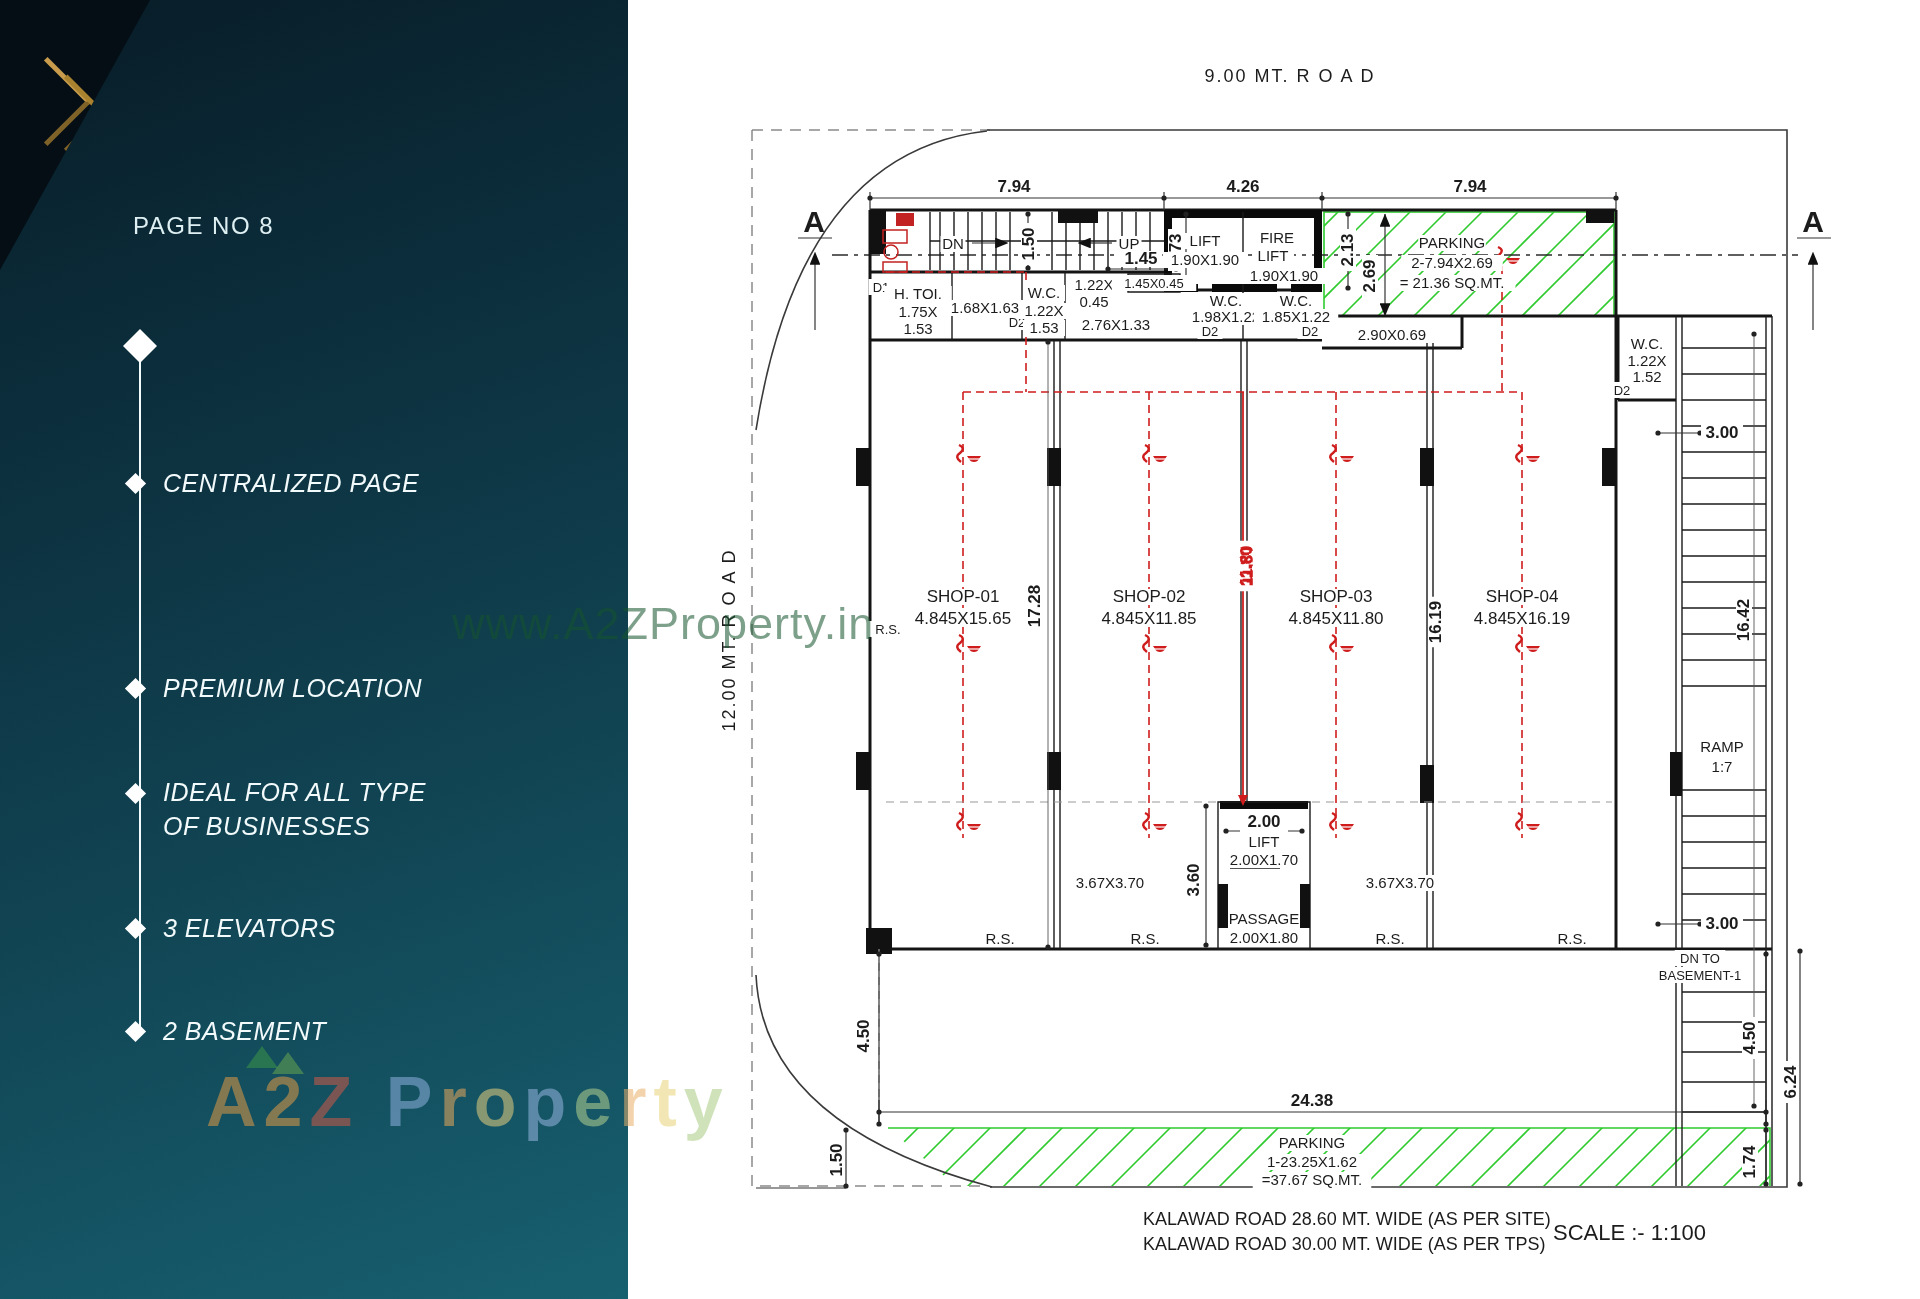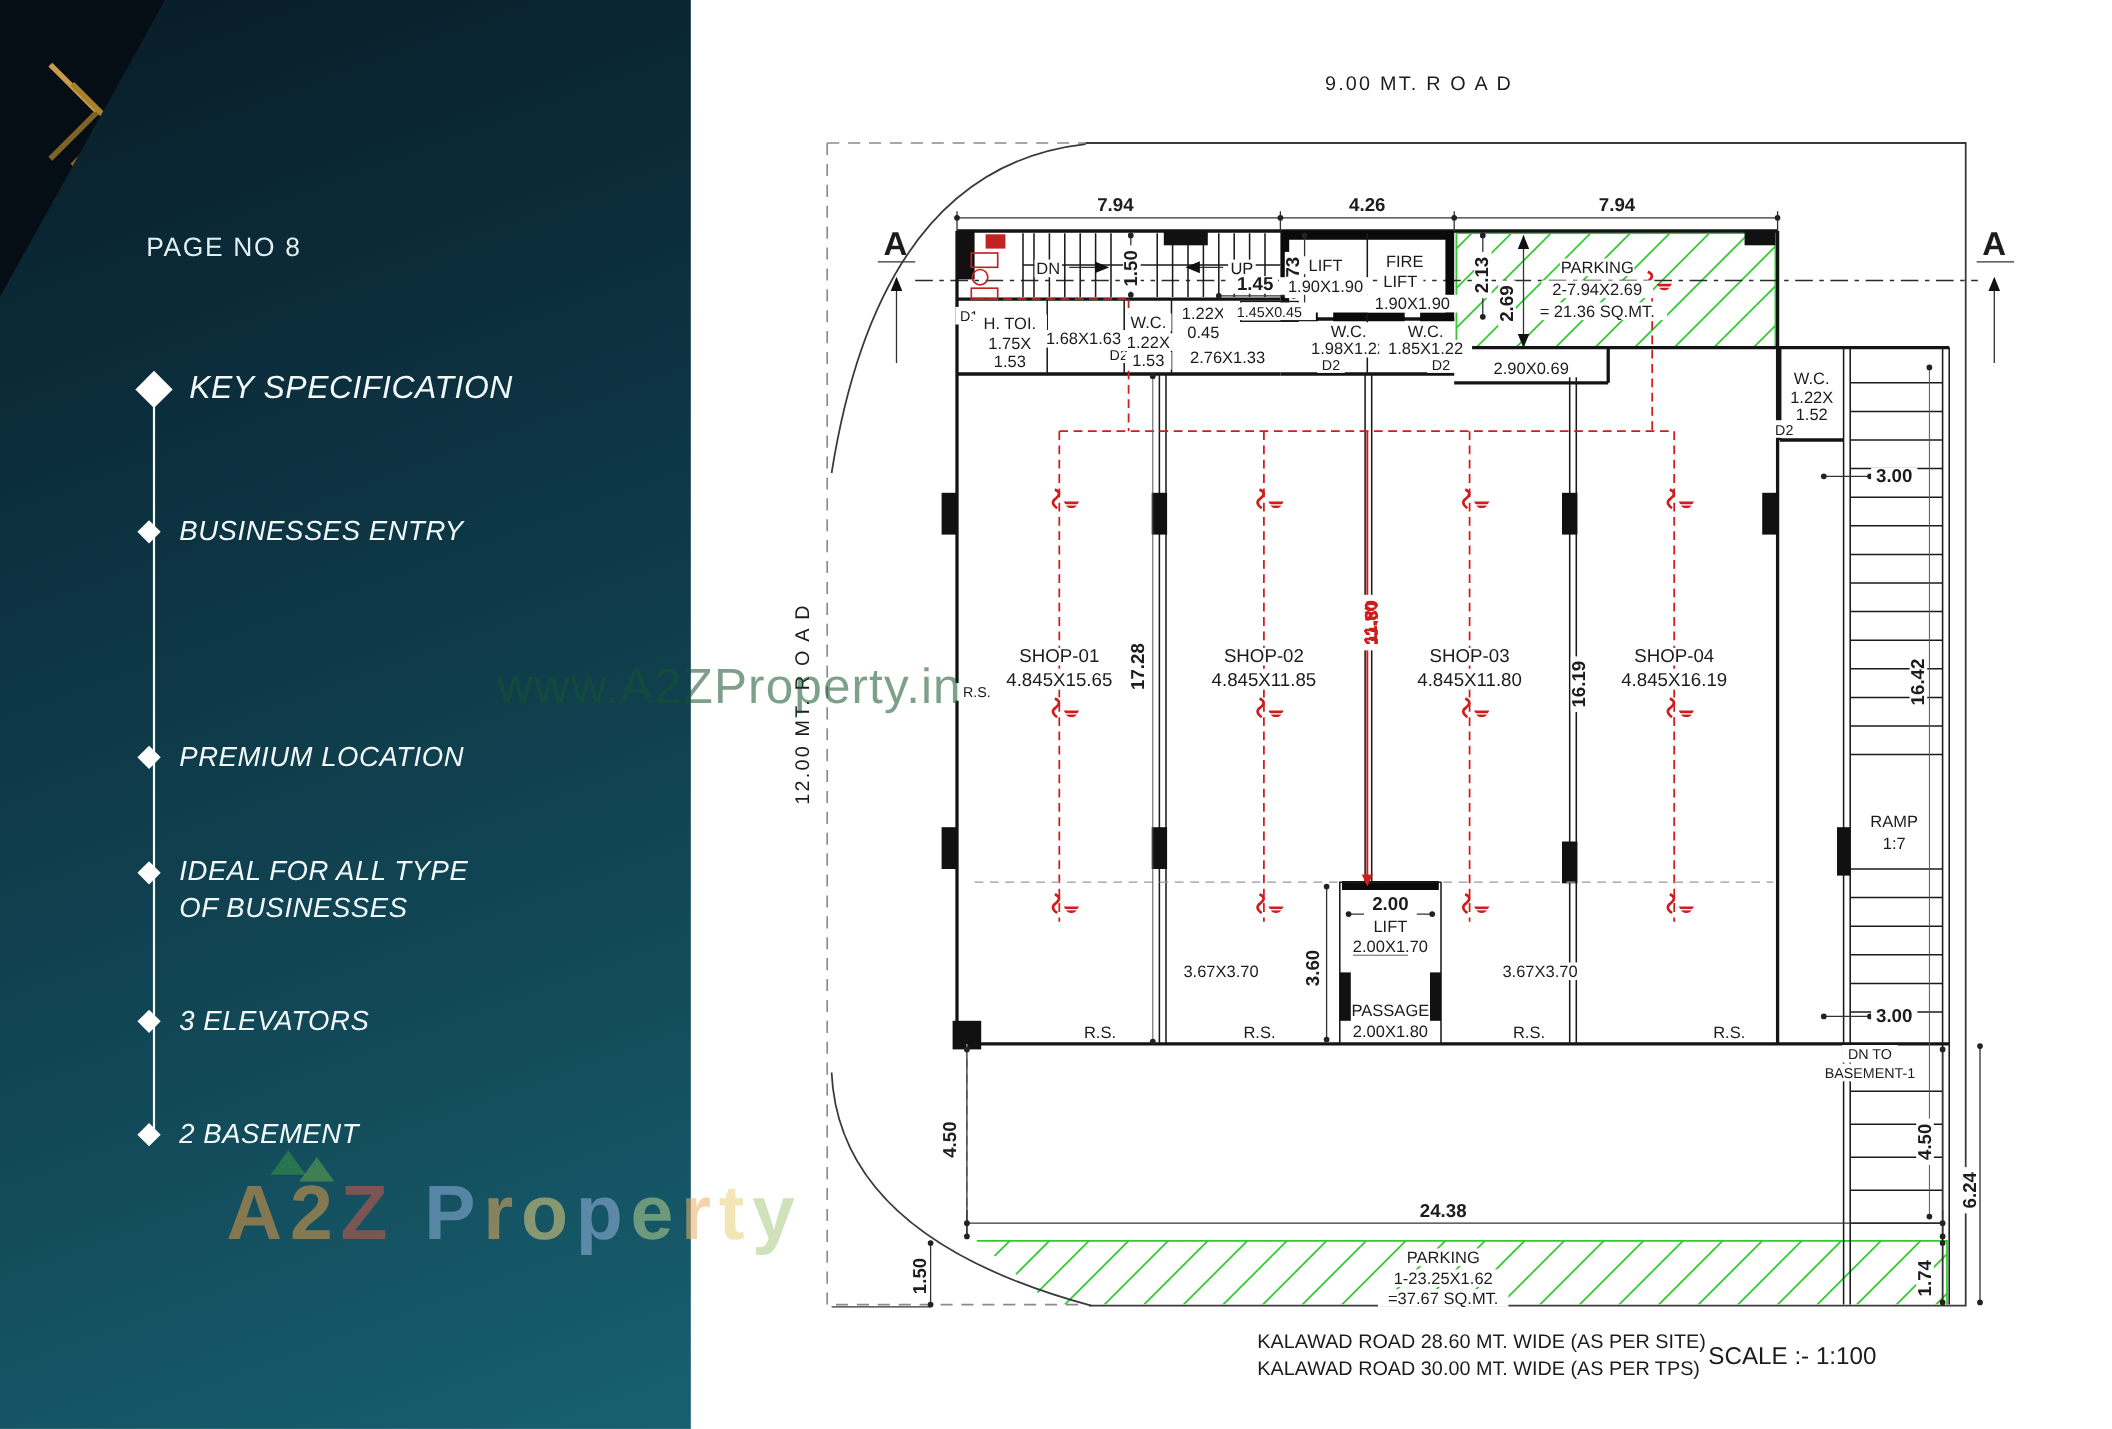--- a/index.html
+++ b/index.html
@@ -67,25 +67,24 @@
 <div class="sidebar">
   <div class="corner">
     <div class="chev c1"></div>
     <div class="chev c2"></div>
   </div>
   <div class="pageno">PAGE NO 8</div>
 
   <div class="tl-line"></div>
   <div class="tl-item big" style="top:334px">
     <span class="dia"></span>
-    <span>KEY SPECIFICATION</span>
   </div>
   <div class="tl-item" style="top:467px">
     <span class="dia"></span>
-    <span>BUSINESSES ENTRY</span>
+    <span>CENTRALIZED PAGE</span>
   </div>
   <div class="tl-item" style="top:672px">
     <span class="dia"></span>
     <span>PREMIUM LOCATION</span>
   </div>
   <div class="tl-item top-align" style="top:776px">
     <span class="dia"></span>
     <span>IDEAL FOR ALL TYPE
 OF BUSINESSES</span>
   </div>

